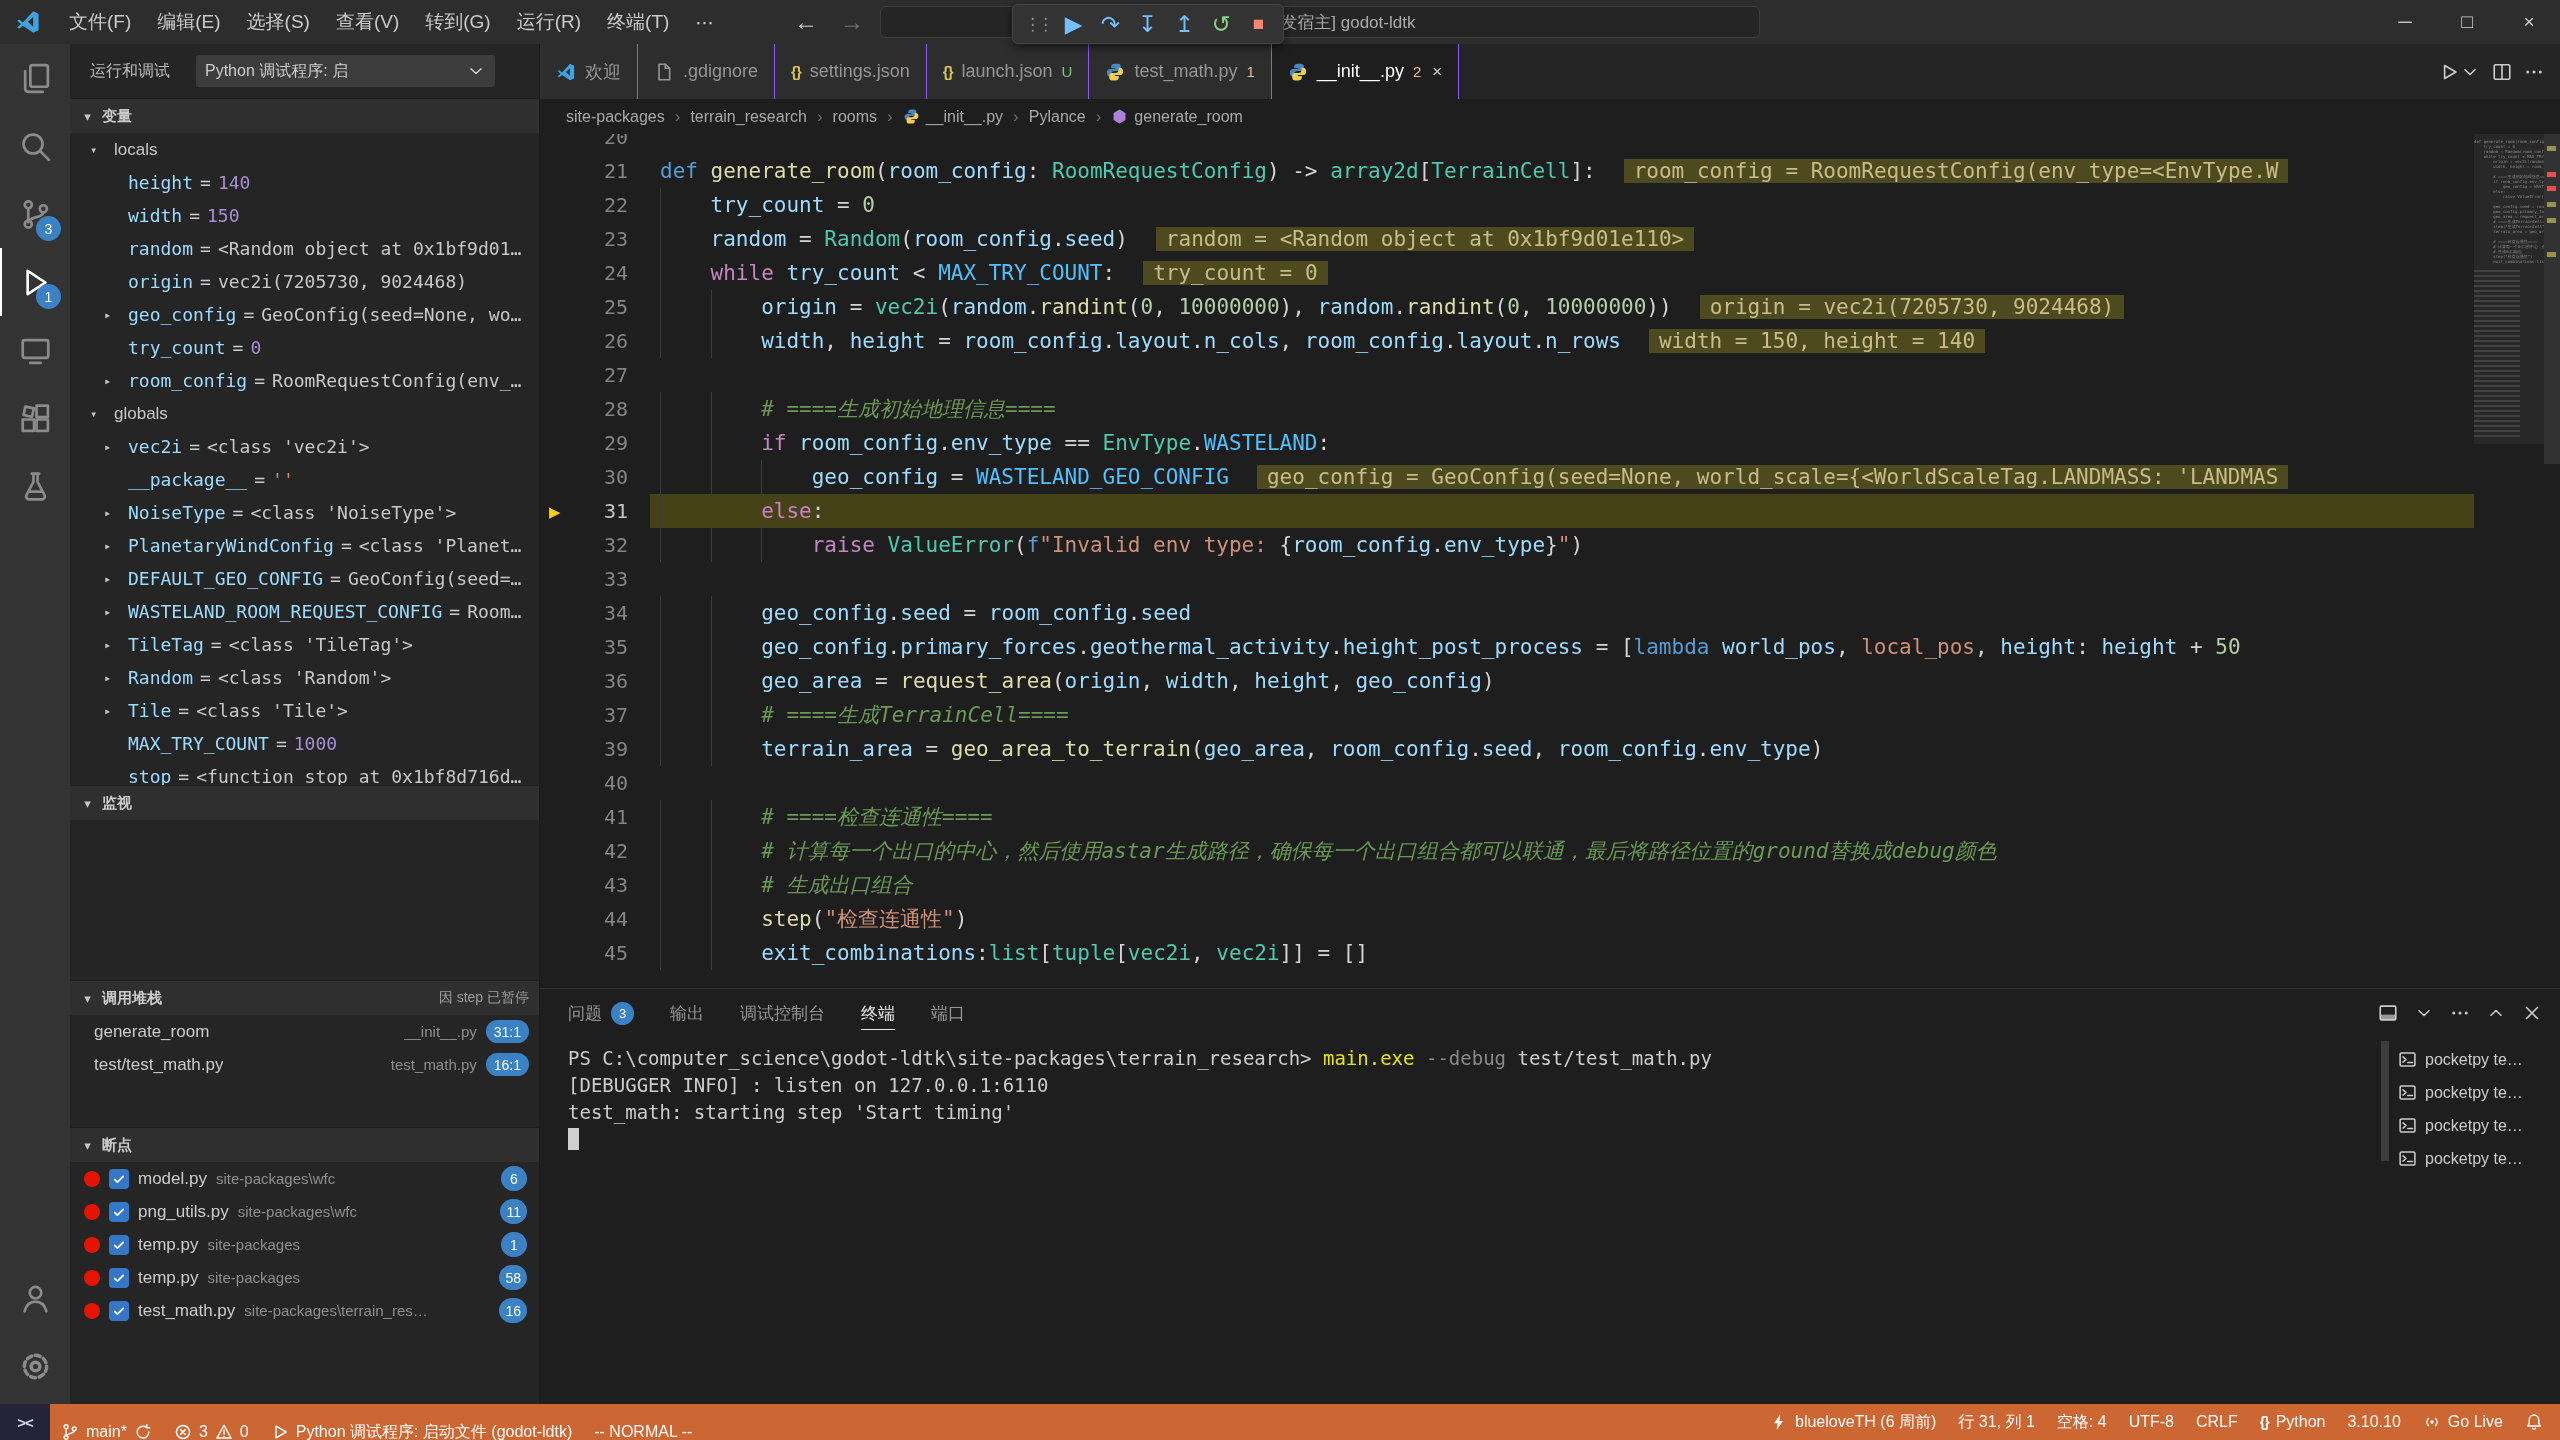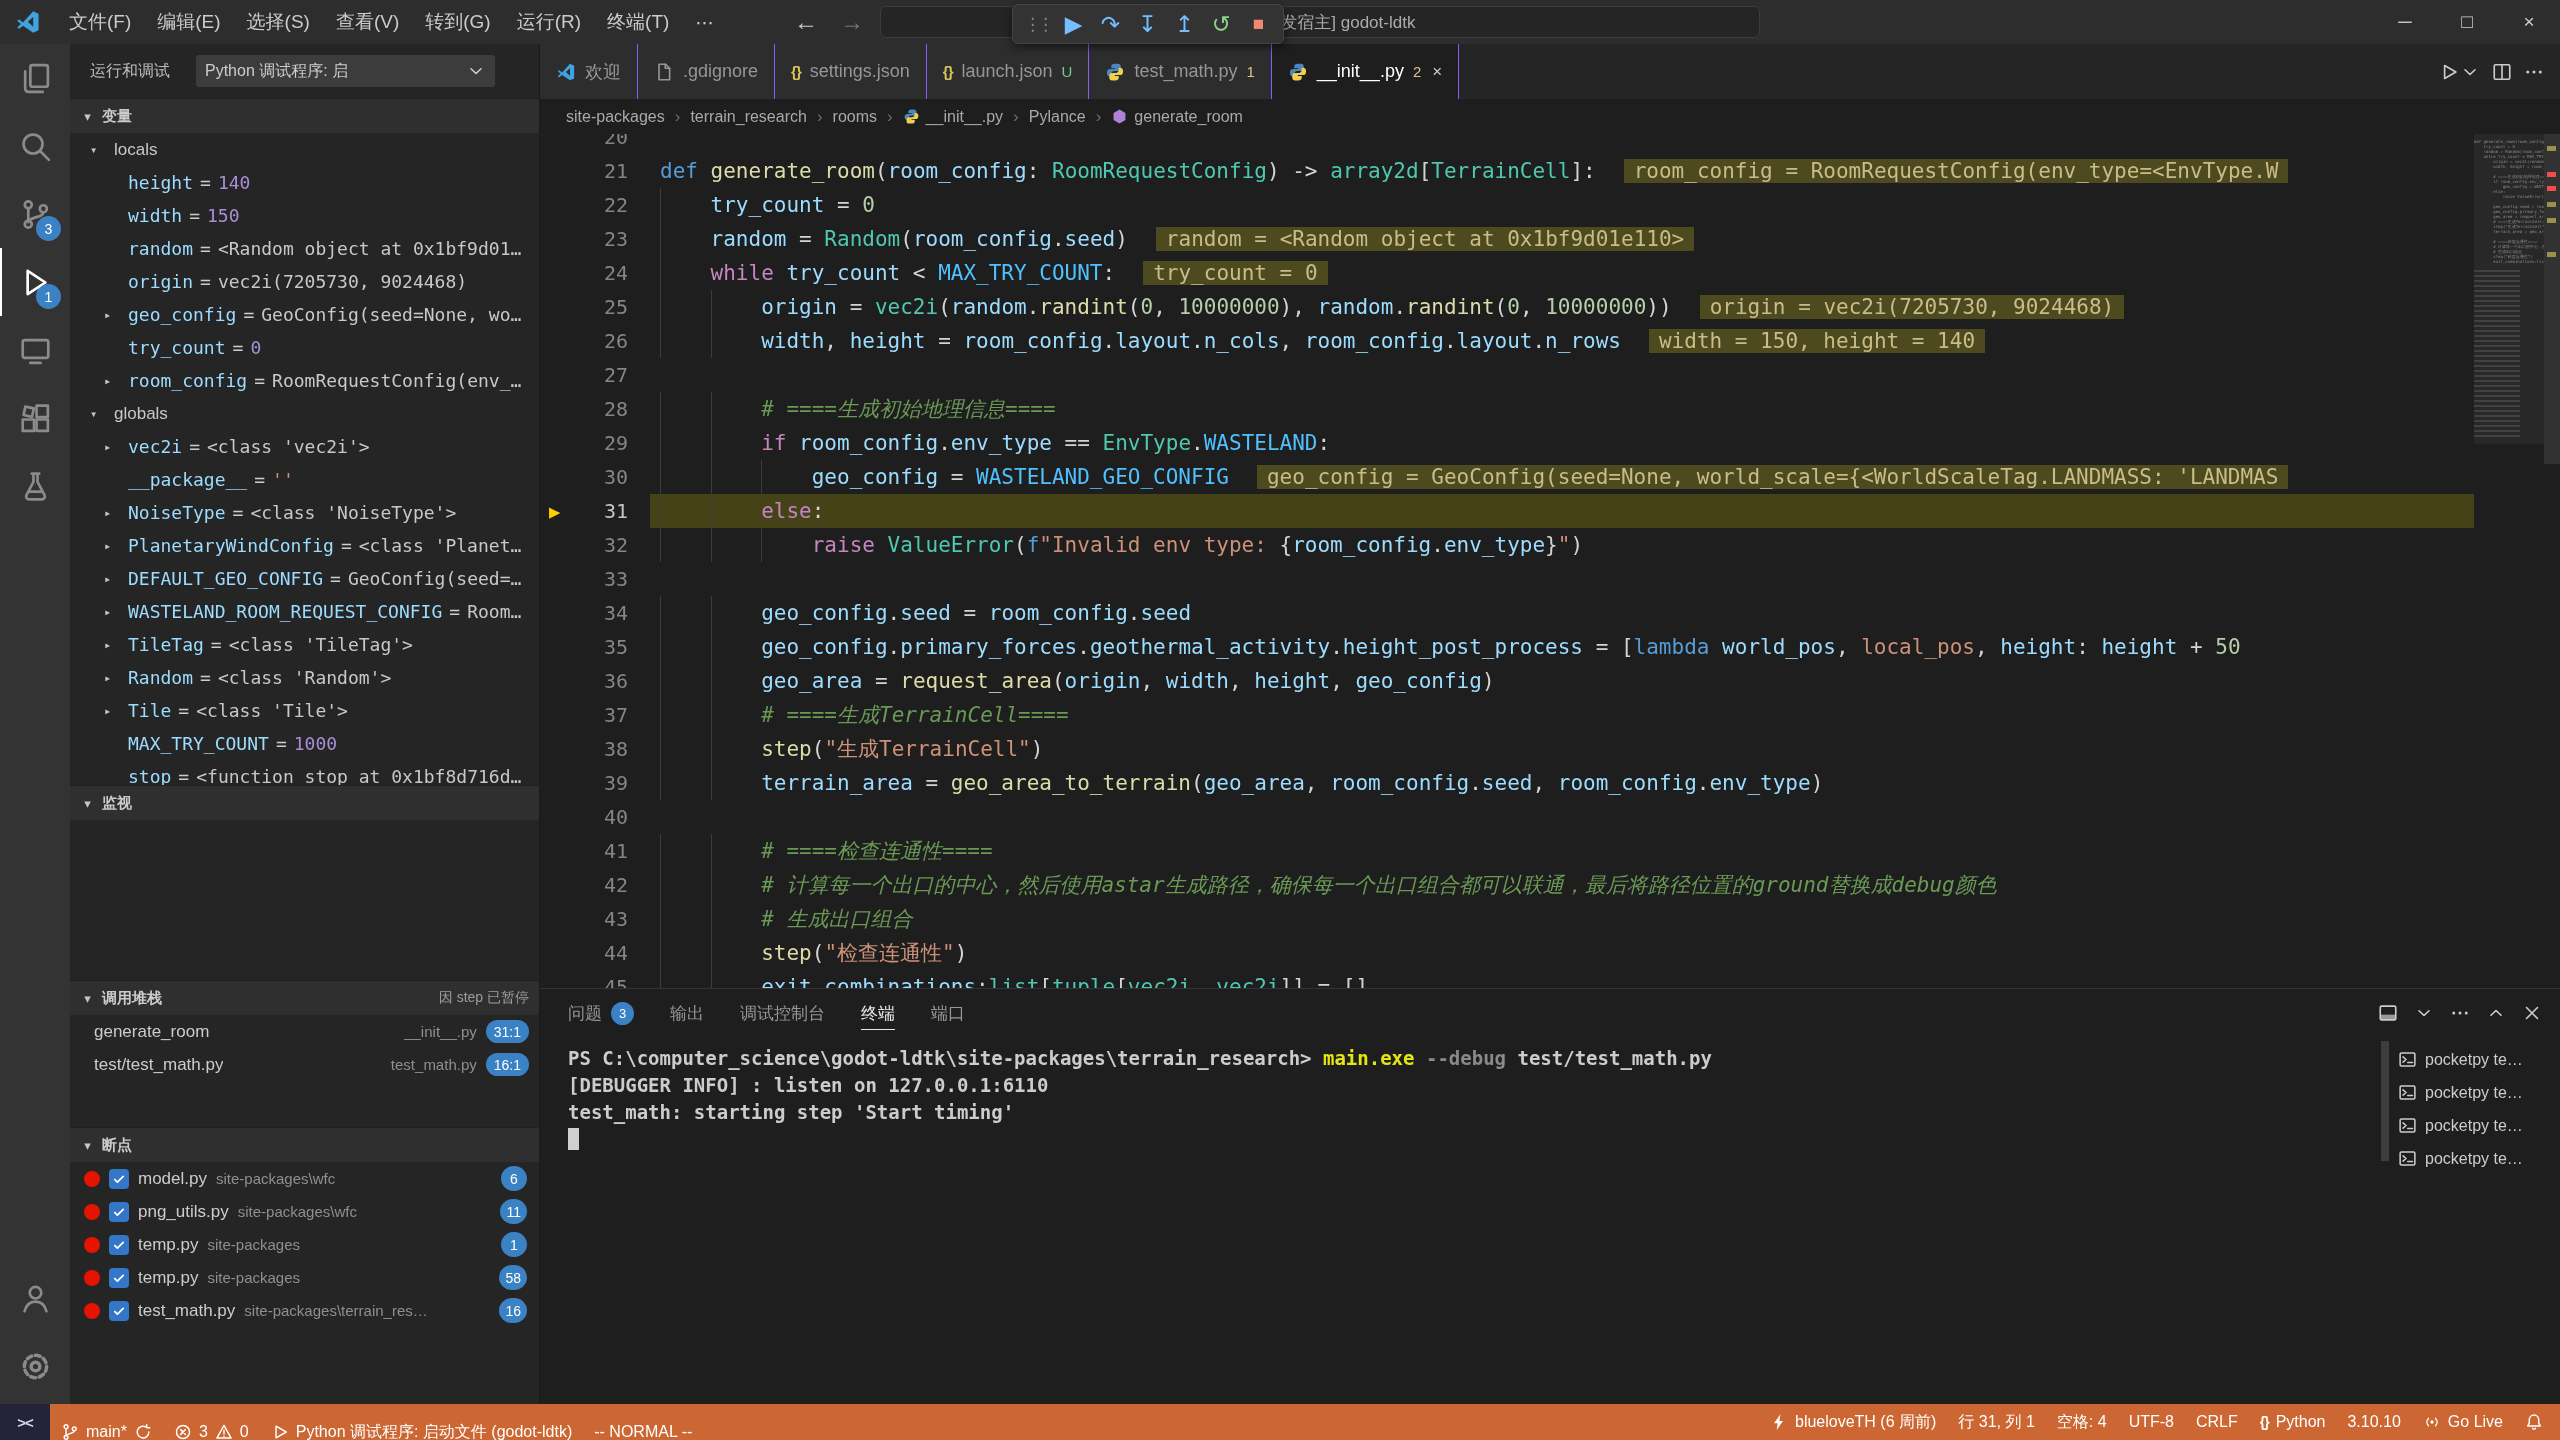--- a/index.html
+++ b/index.html
@@ -130,21 +130,21 @@
   .panel-header{height:48px;display:flex;align-items:center;padding:0 18px 0 28px;flex:none;}
   .ptab{display:flex;align-items:center;gap:9px;margin-right:36px;font-size:17px;color:#969696;height:100%;position:relative;}
   .ptab.active{color:#e7e7e7;}
   .ptab.active::after{content:"";position:absolute;left:0;right:0;bottom:7px;height:1px;background:#e7e7e7;}
   .pbadge{min-width:23px;height:23px;border-radius:12px;background:var(--badge,#3b82c4);color:#fff;font-size:13px;
     display:flex;align-items:center;justify-content:center;padding:0 4px;}
   .panel-actions{margin-left:auto;display:flex;align-items:center;gap:16px;color:#cccccc;}
   .panel-body{flex:1;display:flex;min-height:0;}
   .terminal{flex:1;padding:8px 0 0 28px;font-family:"DejaVu Sans Mono","Liberation Mono",monospace;
     font-size:19px;line-height:27px;color:#cccccc;overflow:hidden;}
-  .t-line{white-space:pre;font-weight:bold;}
+  .t-line{white-space:pre;}
   .t-y{color:var(--psyellow,#e5e510);} .t-d{color:#8a8a8a;}
   .cursor{display:inline-block;width:11px;height:22px;background:#cfcfcf;vertical-align:-4px;}
   .term-scroll{width:14px;position:relative;flex:none;}
   .term-scroll .thumb{position:absolute;top:4px;left:3px;width:8px;height:120px;background:rgba(121,121,121,.35);}
   .term-list{width:168px;padding-top:6px;flex:none;}
   .tl-row{height:33px;display:flex;align-items:center;gap:8px;padding:0 6px;font-size:16px;color:#cccccc;white-space:nowrap;overflow:hidden;}
   .tl-row .icon svg{width:19px;height:19px;}
 
   
   .statusbar{height:36px;background:var(--status,#cc6633);display:flex;align-items:center;color:#ffffff;font-size:16px;flex:none;}
@@ -790,26 +790,20 @@
                 <div class="line-content"><span class="ind" style="width: 8ch;"></span><span class="vr">geo_area</span><span class="pl"> = </span><span class="fn">request_area</span><span class="pl">(</span><span class="vr">origin</span><span class="pl">, </span><span class="vr">width</span><span class="pl">, </span><span class="vr">height</span><span class="pl">, </span><span class="vr">geo_config</span><span class="pl">)</span></div>
               </div>
               <div class="code-line">
                 <div class="gutter">
                   <span class="lnum">37</span>
                 </div>
                 <div class="line-content"><span class="ind" style="width: 8ch;"></span><span class="cm"># ====生成TerrainCell====</span></div>
               </div>
               <div class="code-line">
                 <div class="gutter">
-                  <span class="lnum">38</span>
-                </div>
-                <div class="line-content"><span class="ind" style="width: 8ch;"></span><span class="fn">step</span><span class="pl">(</span><span class="st">"生成TerrainCell"</span><span class="pl">)</span></div>
-              </div>
-              <div class="code-line">
-                <div class="gutter">
                   <span class="lnum">39</span>
                 </div>
                 <div class="line-content"><span class="ind" style="width: 8ch;"></span><span class="vr">terrain_area</span><span class="pl"> = </span><span class="fn">geo_area_to_terrain</span><span class="pl">(</span><span class="vr">geo_area</span><span class="pl">, </span><span class="vr">room_config</span><span class="pl">.</span><span class="vr">seed</span><span class="pl">, </span><span class="vr">room_config</span><span class="pl">.</span><span class="vr">env_type</span><span class="pl">)</span></div>
               </div>
               <div class="code-line">
                 <div class="gutter">
                   <span class="lnum">40</span>
                 </div>
                 <div class="line-content"></div>
               </div>

